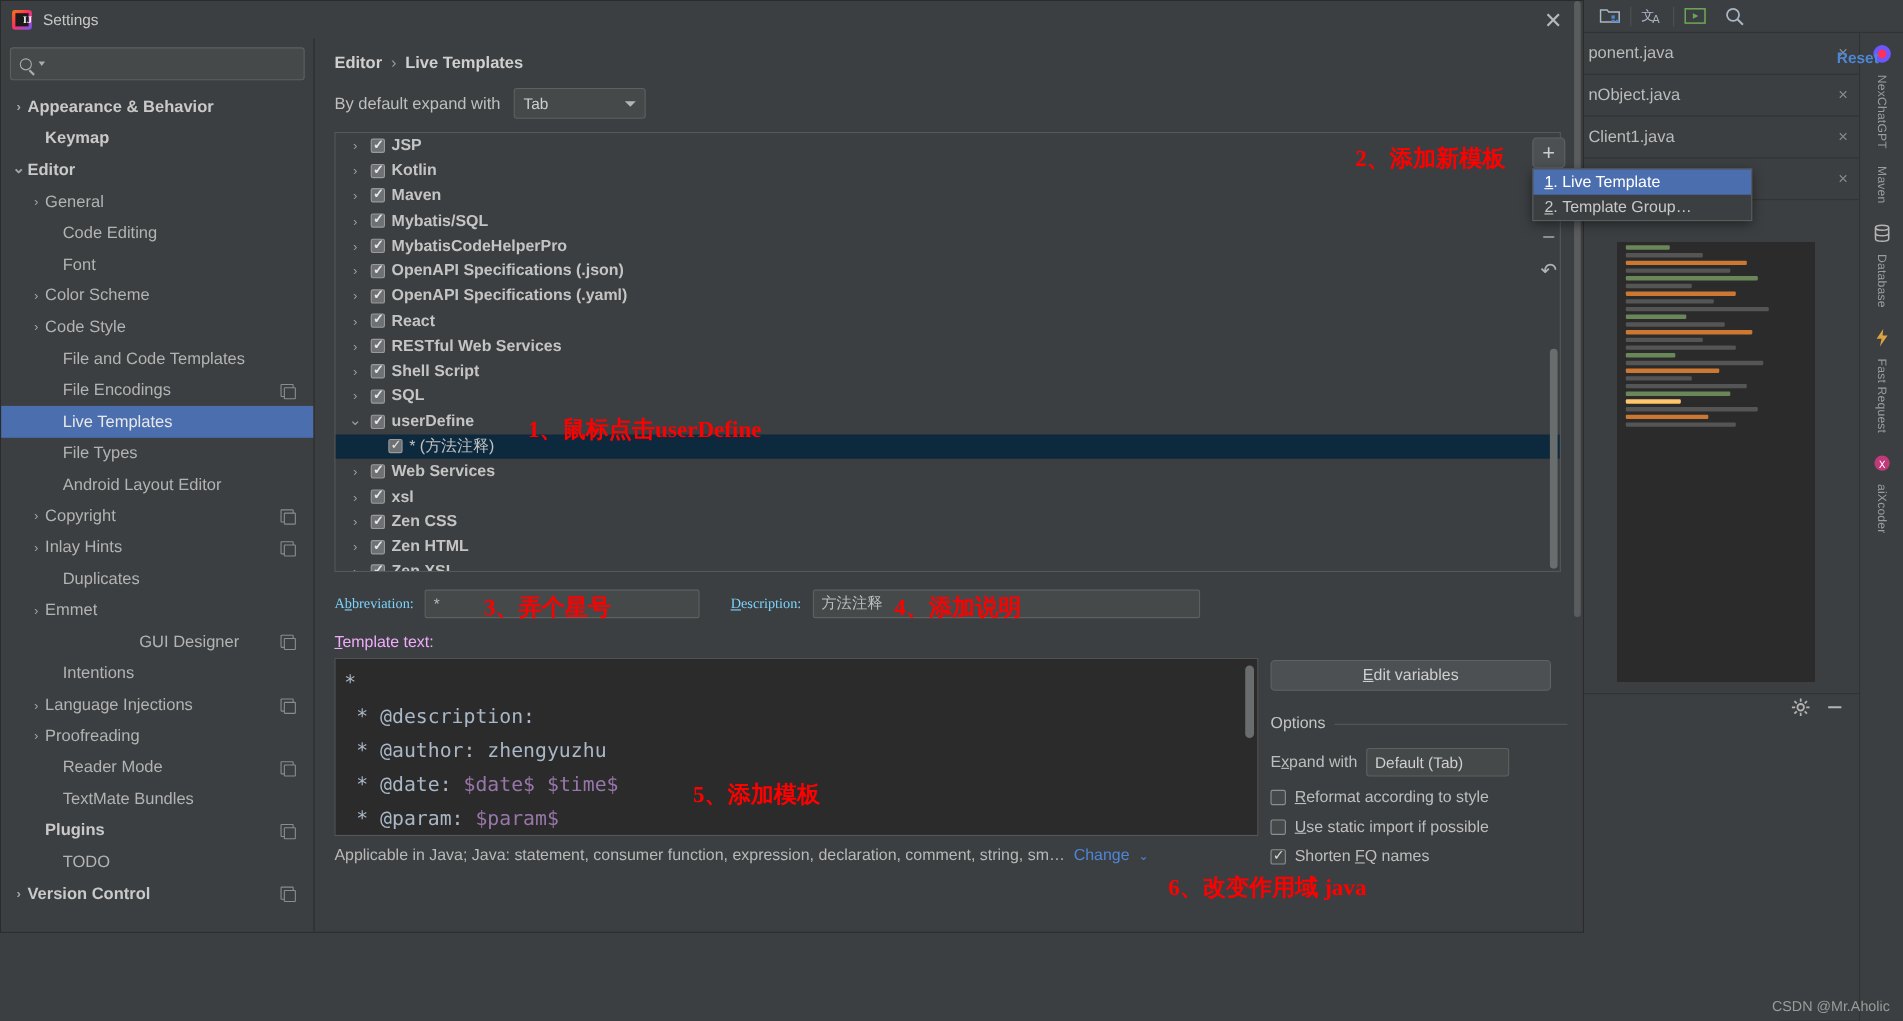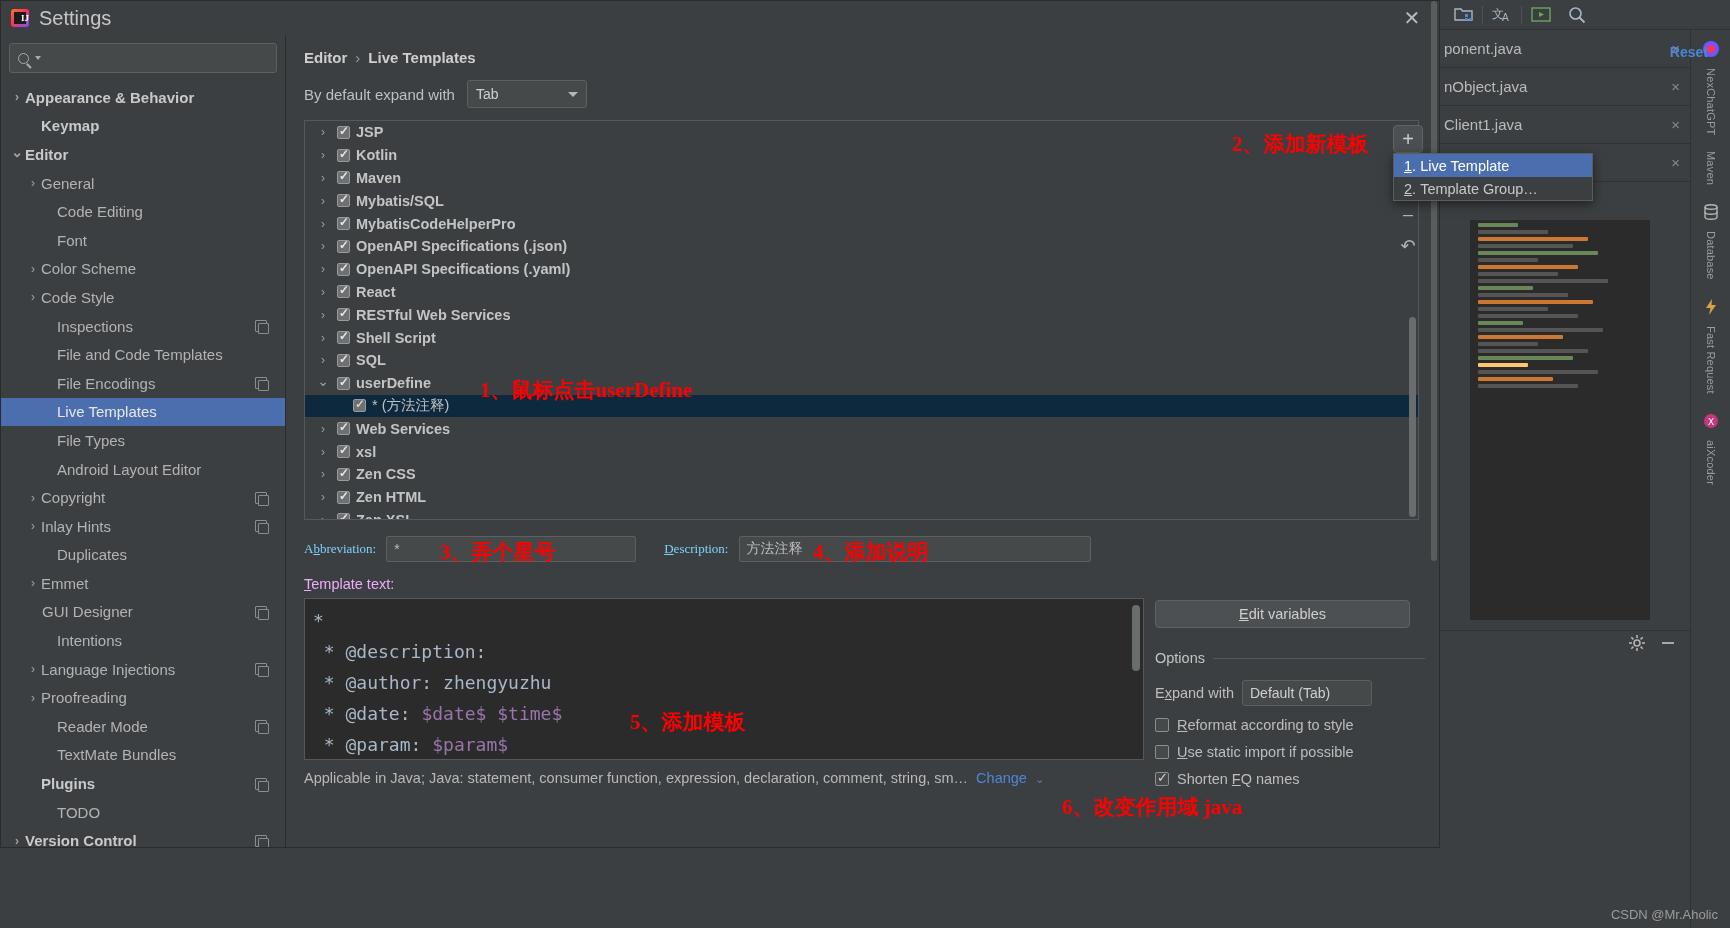--- a/index.html
+++ b/index.html
@@ -77,21 +77,21 @@
     display:flex; align-items:center; justify-content:flex-end;
   }
   .dlg-logo::after {
     content: ""; position: absolute; left: 3px; top: 3px; width: 12px; height: 12px;
     background: #1b1b1b;
   }
   .dlg-logo span {
     position: relative; z-index: 2; color: #fff; font-size: 9px; font-weight: bold;
     font-family: "Liberation Serif", serif;
   }
-  .dlg-title-text { color: #c7c7c7; font-size: 20px; }
+  .dlg-title-text { color: #c7c7c7; font-size: 14px; }
   .dlg-close {
     position: absolute; right: 14px; top: 4px; width: 26px; height: 26px;
     color: #b9b9b9; font-size: 20px; display: flex; align-items: center; justify-content: center;
   }
 
   .dlg-body { flex: 1; display: flex; min-height: 0; }
 
   
   .sidebar {
     width: 285px; background: #3c3f41; border-right: 1px solid #2b2b2b;
@@ -478,25 +478,20 @@
             <div class="nav-item" style="padding-left: 24px;">
               <span class="nav-arrow">›</span>
               <span class="nav-label">Color Scheme</span>
             </div>
             <div class="nav-item" style="padding-left: 24px;">
               <span class="nav-arrow">›</span>
               <span class="nav-label">Code Style</span>
             </div>
             <div class="nav-item" style="padding-left: 40px;">
               <span class="nav-arrow"></span>
-              <span class="nav-label">Inspections</span>
-              <span class="nav-badge"></span>
-            </div>
-            <div class="nav-item" style="padding-left: 40px;">
-              <span class="nav-arrow"></span>
               <span class="nav-label">File and Code Templates</span>
             </div>
             <div class="nav-item" style="padding-left: 40px;">
               <span class="nav-arrow"></span>
               <span class="nav-label">File Encodings</span>
               <span class="nav-badge"></span>
             </div>
             <div class="nav-item sel" style="padding-left: 40px;">
               <span class="nav-arrow"></span>
               <span class="nav-label">Live Templates</span>
@@ -520,21 +515,21 @@
               <span class="nav-badge"></span>
             </div>
             <div class="nav-item" style="padding-left: 40px;">
               <span class="nav-arrow"></span>
               <span class="nav-label">Duplicates</span>
             </div>
             <div class="nav-item" style="padding-left: 24px;">
               <span class="nav-arrow">›</span>
               <span class="nav-label">Emmet</span>
             </div>
-            <div class="nav-item" style="padding-left: 25px;">
+            <div class="nav-item" style="padding-left: 64px; justify-content: center;">
               <span class="nav-arrow"></span>
               <span class="nav-label">GUI Designer</span>
               <span class="nav-badge"></span>
             </div>
             <div class="nav-item" style="padding-left: 40px;">
               <span class="nav-arrow"></span>
               <span class="nav-label">Intentions</span>
             </div>
             <div class="nav-item" style="padding-left: 24px;">
               <span class="nav-arrow">›</span>

